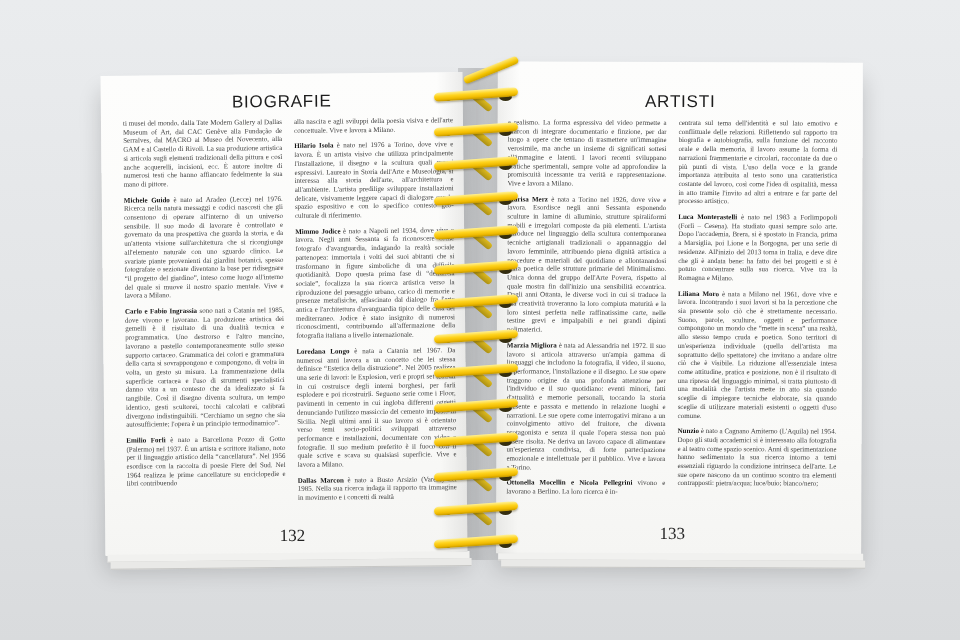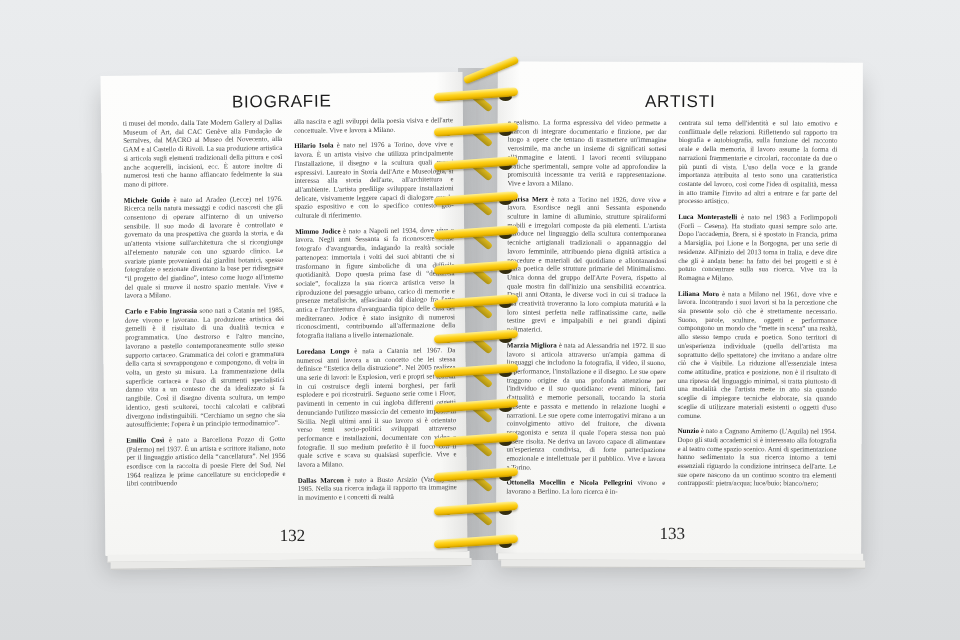--- a/index.html
+++ b/index.html
@@ -65,21 +65,21 @@
 
   <div class="gutter"></div>
 
   <div class="page left">
     <div class="title">BIOGRAFIE</div>
     <div class="text-area">
       <div class="col">
           <p class="para"><span>ti musei del mondo, dalla Tate Modern Gallery al Dallas Museum of Art, dal CAC Genève alla Fundação de Serralves, dal MACRO al Museo del Novecento, alla GAM e al Castello di Rivoli. La sua produzione artistica si articola sugli elementi tradizionali della pittura e così anche acquerelli, incisioni, ecc. È autore inoltre di numerosi testi che hanno affiancato fedelmente la sua mano di pittore.</span></p>
           <p class="para"><b>Michele Guido</b><span> è nato ad Aradeo (Lecce) nel 1976. Ricerca nella natura messaggi e codici nascosti che gli consentono di operare all'interno di un universo sensibile. Il suo modo di lavorare è controllato e governato da una prospettiva che guarda la storia, e da un'attenta visione sull'architettura che si ricongiunge all'elemento naturale con uno sguardo clinico. Le svariate piante provenienti dai giardini botanici, spesso fotografate o sezionate diventano la base per ridisegnare “il progetto del giardino”, inteso come luogo all'interno del quale si muove il nostro spazio mentale. Vive e lavora a Milano.</span></p>
           <p class="para"><b>Carlo e Fabio Ingrassia</b><span> sono nati a Catania nel 1985, dove vivono e lavorano. La produzione artistica dei gemelli è il risultato di una dualità tecnica e programmatica. Uno destrorso e l'altro mancino, lavorano a pastello contemporaneamente sullo stesso supporto cartaceo. Grammatica dei colori e grammatura della carta si sovrappongono e compongono, di volta in volta, un gesto su misura. La frammentazione della superficie cartacea e l'uso di strumenti specialistici danno vita a un contesto che da idealizzato si fa tangibile. Così il disegno diventa scultura, un tempo identico, gesti scultorei, tocchi calcolati e calibrati divergono indistinguibili. “Cerchiamo un segno che sia autosufficiente; l'opera è un principio termodinamico”.</span></p>
-          <p class="para"><b>Emilio Così</b><span> è nato a Barcellona Pozzo di Gotto (Palermo) nel 1937. È un artista e scrittore italiano, noto per il linguaggio artistico della “cancellatura”. Nel 1956 esordisce con la raccolta di poesie Fiere del Sud. Nel 1964 realizza le prime cancellature su enciclopedie e libri contribuendo</span></p>
+          <p class="para"><b>Emilio Forlì</b><span> è nato a Barcellona Pozzo di Gotto (Palermo) nel 1937. È un artista e scrittore italiano, noto per il linguaggio artistico della “cancellatura”. Nel 1956 esordisce con la raccolta di poesie Fiere del Sud. Nel 1964 realizza le prime cancellature su enciclopedie e libri contribuendo</span></p>
         </div>
       <div class="col">
           <p class="para"><span>alla nascita e agli sviluppi della poesia visiva e dell'arte concettuale. Vive e lavora a Milano.</span></p>
           <p class="para"><b>Hilario Isola</b><span> è nato nel 1976 a Torino, dove vive e lavora. È un artista visivo che utilizza principalmente l'installazione, il disegno e la scultura quali mezzi espressivi. Laureato in Storia dell'Arte e Museologia, si interessa alla storia dell'arte, all'architettura e all'ambiente. L'artista predilige sviluppare installazioni delicate, visivamente leggere capaci di dialogare con lo spazio espositivo e con lo specifico contesto geo-culturale di riferimento.</span></p>
           <p class="para"><b>Mimmo Jodice</b><span> è nato a Napoli nel 1934, dove vive e lavora. Negli anni Sessanta si fa riconoscere come fotografo d'avanguardia, indagando la realtà sociale partenopea: immortala i volti dei suoi abitanti che si trasformano in figure simboliche di una difficile quotidianità. Dopo questa prima fase di “denuncia sociale”, focalizza la sua ricerca artistica verso la riproduzione del paesaggio urbano, carico di memorie e presenze metafisiche, affascinato dal dialogo fra l'arte antica e l'architettura d'avanguardia tipico delle città del mediterraneo. Jodice è stato insignito di numerosi riconoscimenti, contribuendo all'affermazione della fotografia italiana a livello internazionale.</span></p>
           <p class="para"><b>Loredana Longo</b><span> è nata a Catania nel 1967. Da numerosi anni lavora a un concetto che lei stessa definisce “Estetica della distruzione”. Nel 2005 realizza una serie di lavori: le Explosion, veri e propri set teatrali in cui costruisce degli interni borghesi, per farli esplodere e poi ricostruirli. Seguono serie come i Floor, pavimenti in cemento in cui ingloba differenti oggetti denunciando l'utilizzo massiccio del cemento imposto in Sicilia. Negli ultimi anni il suo lavoro si è orientato verso temi socio-politici sviluppati attraverso performance e installazioni, documentate con video e fotografie. Il suo medium preferito è il fuoco con il quale scrive e scava su qualsiasi superficie. Vive e lavora a Milano.</span></p>
           <p class="para"><b>Dallas Marcon</b><span> è nato a Busto Arsizio (Varese) nel 1985. Nella sua ricerca indaga il rapporto tra immagine in movimento e i concetti di realtà</span></p>
         </div>
     </div>
     <div class="pagenum">132</div>

